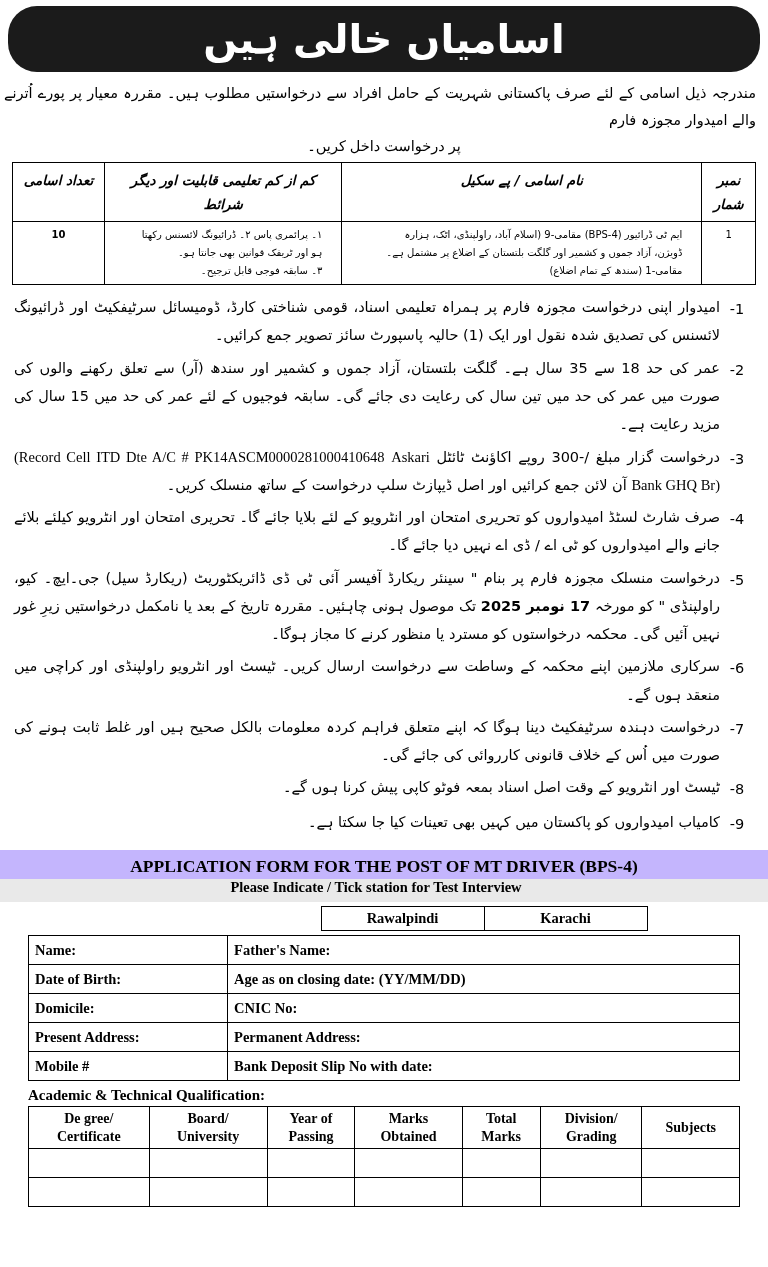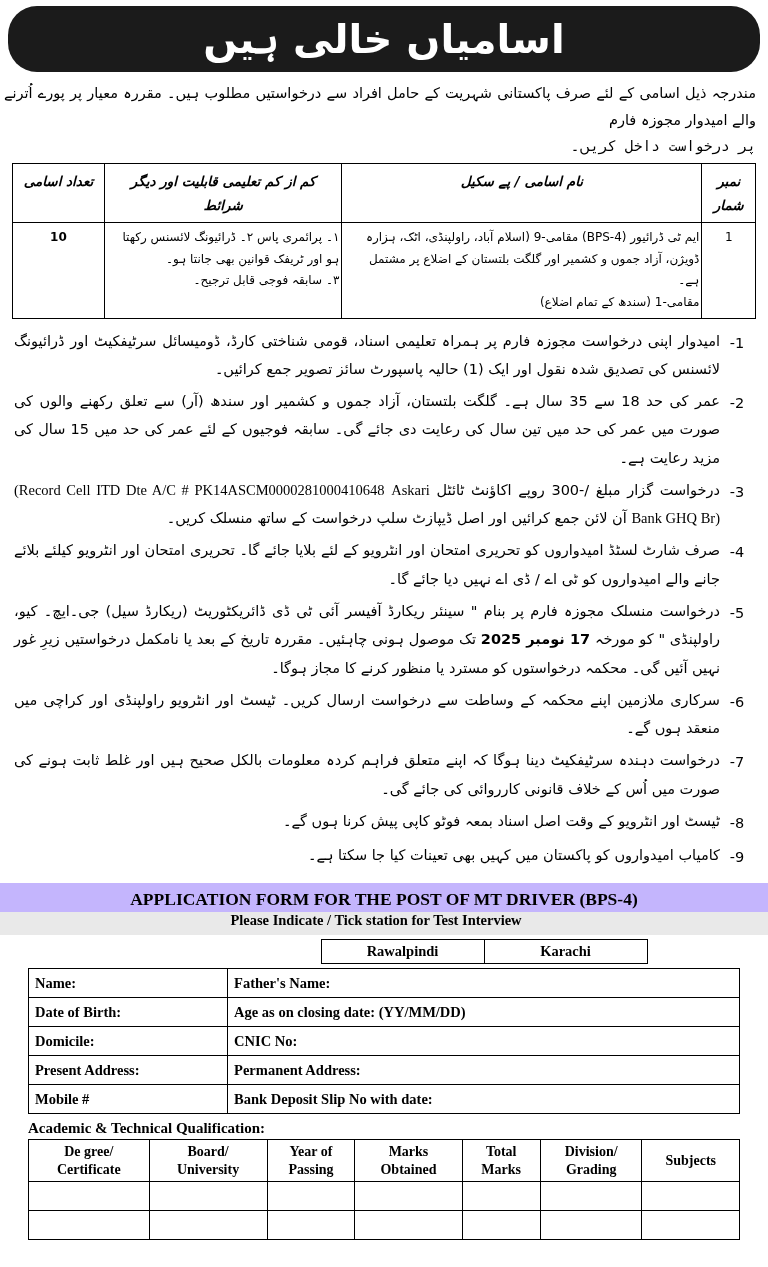--- a/index.html
+++ b/index.html
@@ -48,39 +48,39 @@
   .urdu-block {
     direction: rtl;
     text-align: justify;
     font-family: "DejaVu Sans", sans-serif;
     font-size: 14.5px;
     line-height: 1.85;
     padding: 8px 12px 4px 4px;
   }
   .urdu-center {
     direction: rtl;
-    text-align: right;
-    font-family: Liberation Mono, monospace;
+    text-align: center;
+    font-family: Liberation Sans, sans-serif;
     font-size: 14.5px;
     padding: 0 12px 6px 12px;
   }
 
   
   table.vac {
     border-collapse: collapse;
     width: calc(100% - 24px);
     margin: 2px 12px 6px 12px;
     direction: rtl;
     font-family: "DejaVu Sans", sans-serif;
   }
   table.vac th, table.vac td {
     border: 1px solid #000;
-    padding: 4px 2px;
+    padding: 4px 19px;
     vertical-align: top;
-    font-size: 12px;
+    font-size: 10px;
     line-height: 1.8;
   }
   table.vac th {
     text-align: center;
     font-weight: bold;
     font-size: 13.5px;
     padding: 5px 4px;
     font-style: italic;
   }
   .col-no { width: 7%; text-align: center; }

